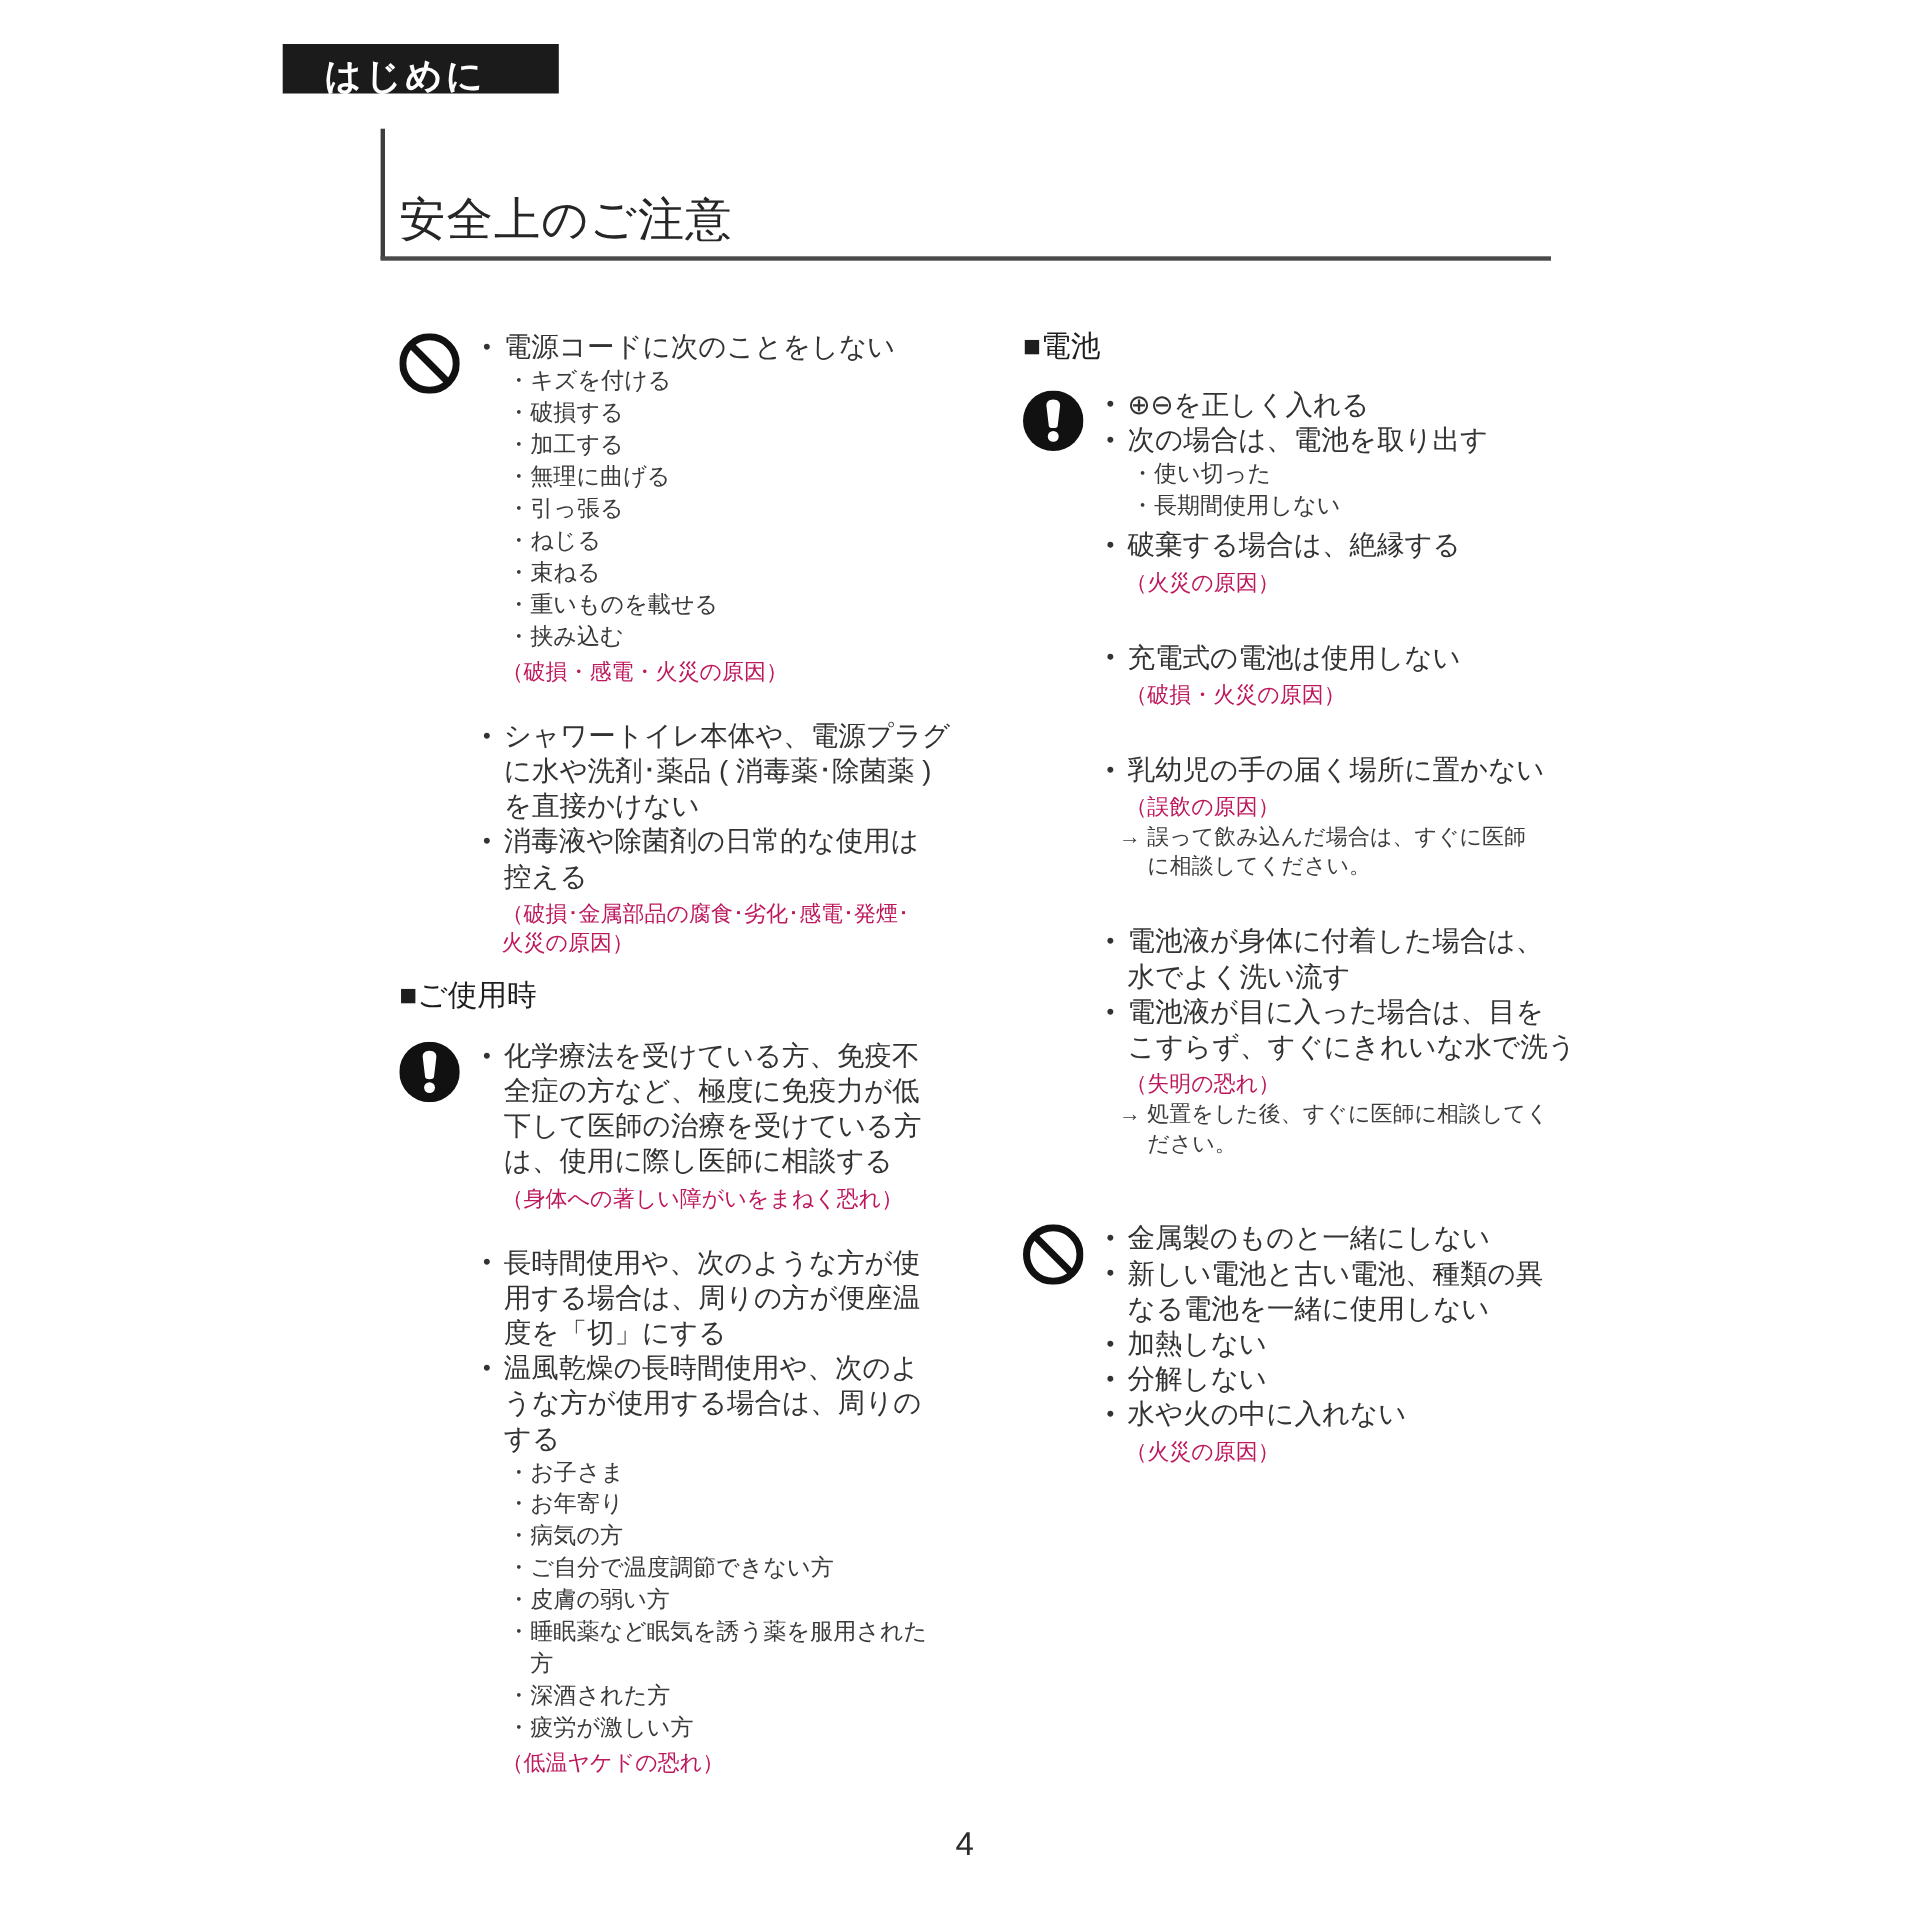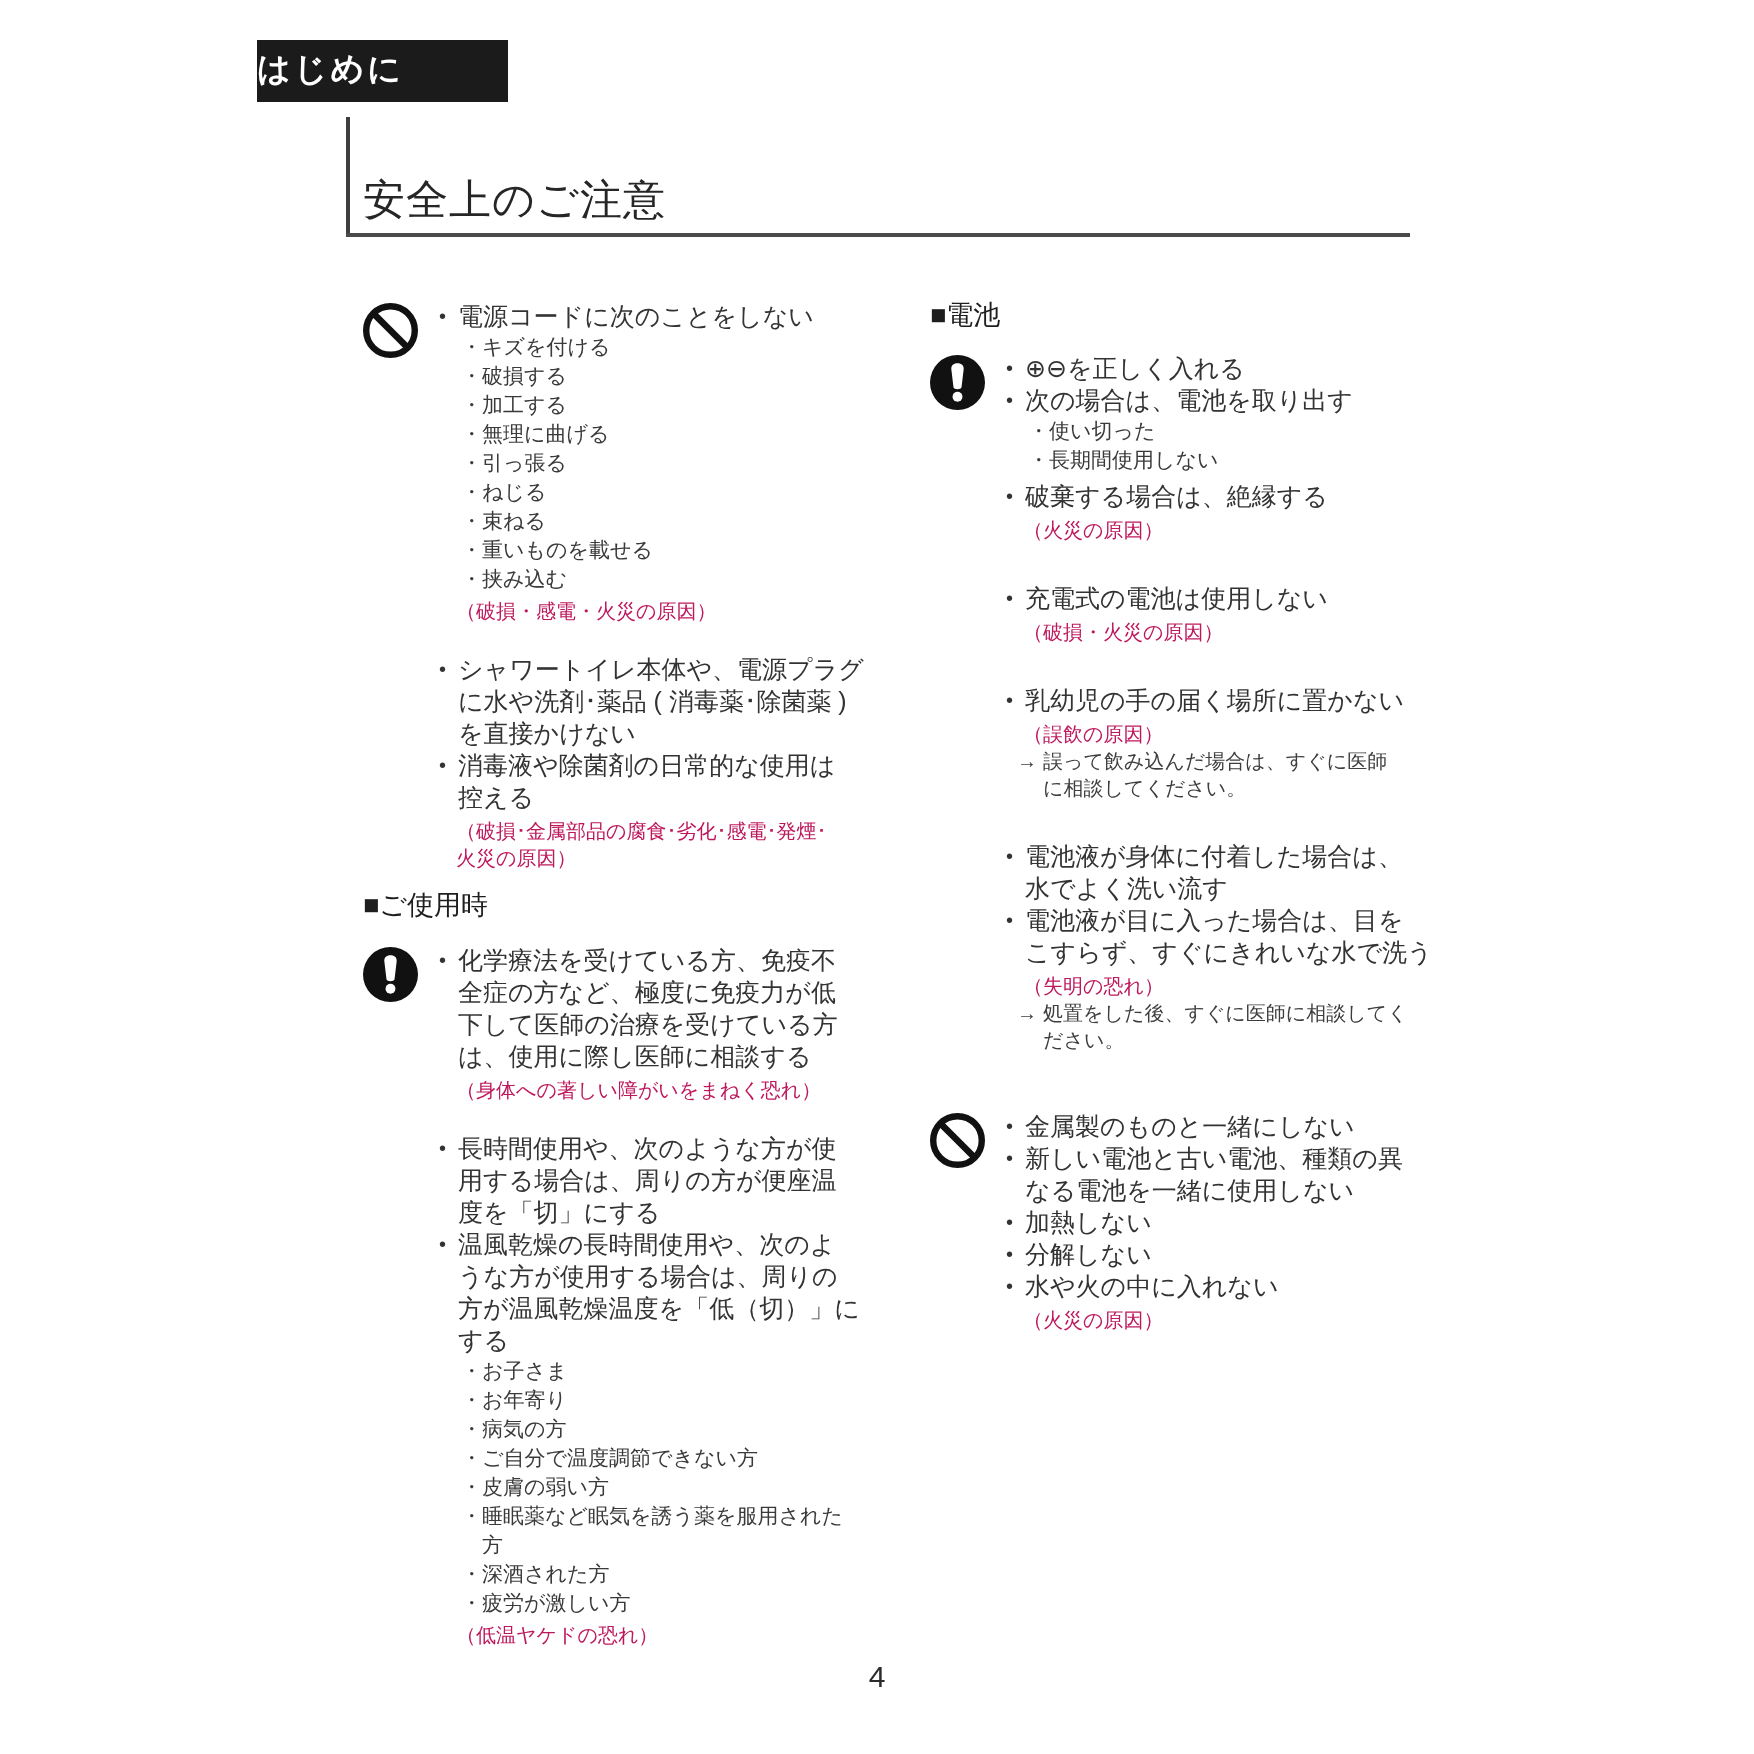--- a/index.html
+++ b/index.html
@@ -2,23 +2,23 @@
 <html><head>
 <meta charset="utf-8">
 <style>
   html,body{margin:0;padding:0;}
   body{
     width:1754px;height:1754px;position:relative;background:#ffffff;
     font-family:"Liberation Sans","DejaVu Sans",sans-serif;
     color:#2f2f2f;overflow:hidden;
   }
   .header-tab{
-    position:absolute;left:257px;top:40px;width:251px;height:62px;
+    position:absolute;left:257px;top:40px;width:251px;height:45px;
     background:#1b1b1b;color:#ffffff;font-weight:bold;font-size:33px;
-    line-height:58px;text-align:left;padding-right:28px;box-sizing:border-box;
+    line-height:58px;text-align:center;padding-right:28px;box-sizing:border-box;
     letter-spacing:3px;white-space:pre;
   }
   .title-vbar{position:absolute;left:346px;top:117px;width:4px;height:119px;background:#3e3e3e;}
   .page-title{
     position:absolute;left:363px;top:176px;font-size:42px;line-height:48px;
     color:#262626;letter-spacing:1px;white-space:pre;
   }
   .title-rule{position:absolute;left:346px;top:233px;width:1064px;height:4px;background:#4a4a4a;}
   .col{position:absolute;top:300px;}
   #col-left{left:363px;width:560px;}
@@ -139,21 +139,20 @@
           <div class="ln">（身体への著しい障がいをまねく恐れ）</div>
         </div>
         <div class="item b gap">
           <div class="ln"><span class="m">•</span>長時間使用や、次のような方が使</div>
           <div class="ln">用する場合は、周りの方が便座温</div>
           <div class="ln">度を「切」にする</div>
         </div>
         <div class="item b">
           <div class="ln"><span class="m">•</span>温風乾燥の長時間使用や、次のよ</div>
           <div class="ln">うな方が使用する場合は、周りの</div>
-          <div class="ln">方が温風乾燥温度を「低（切）」に</div>
           <div class="ln">する</div>
         </div>
         <div class="item s">
           <div class="ln"><span class="m">・</span>お子さま</div>
         </div>
         <div class="item s">
           <div class="ln"><span class="m">・</span>お年寄り</div>
         </div>
         <div class="item s">
           <div class="ln"><span class="m">・</span>病気の方</div>

